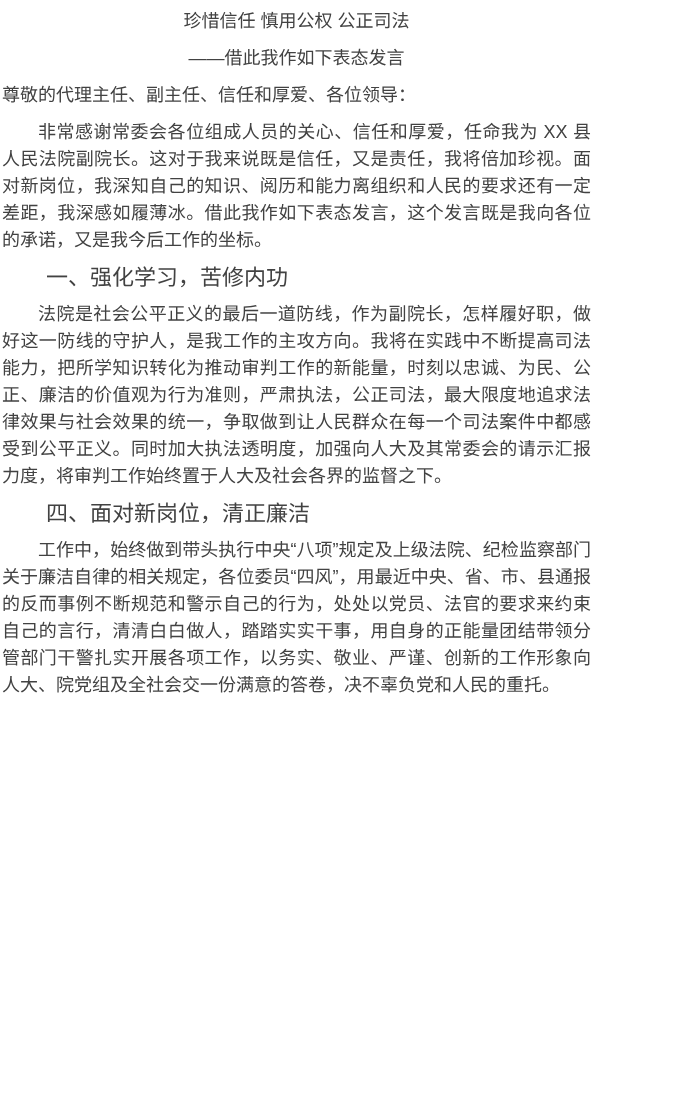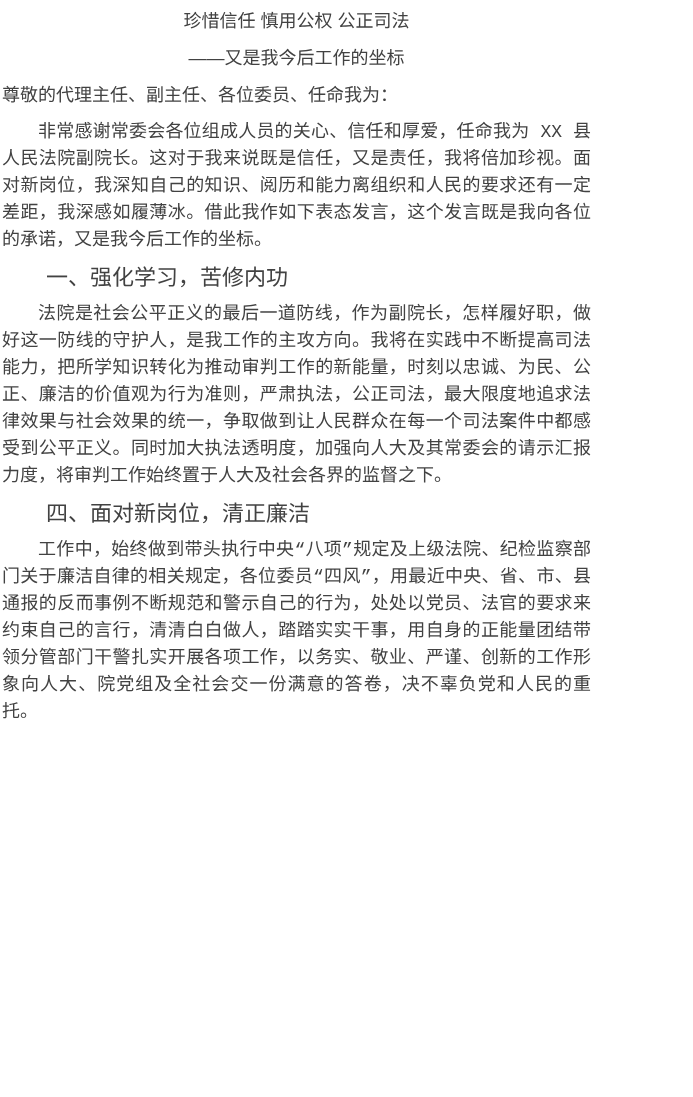--- a/index.html
+++ b/index.html
@@ -28,40 +28,39 @@
   }
   .salutation {
     margin: 0 0 10px 0;
     text-align: left;
   }
   .para {
     margin: 0 0 10px 0;
     text-indent: 2em;
     text-align: justify;
     text-justify: inter-ideograph;
-    font-family: Liberation Mono, monospace;
   }
   .section-heading {
     margin: 0 0 10px 0;
     text-indent: 2em;
     font-weight: normal;
     font-size: 22px;
     line-height: 27px;
   }
 </style>
 </head>
 <body>
 
 <div class="page">
 
   <h1 class="doc-title">珍惜信任 慎用公权 公正司法</h1>
 
-  <h2 class="doc-subtitle">——又是我今后工作的坐标</h2>
+  <h2 class="doc-subtitle">——借此我作如下表态发言</h2>
 
-  <p class="salutation">尊敬的代理主任、副主任、各位委员、任命我为：</p>
+  <p class="salutation">尊敬的代理主任、副主任、信任和厚爱、各位领导：</p>
 
   <p class="para">非常感谢常委会各位组成人员的关心、信任和厚爱，任命我为 XX 县人民法院副院长。这对于我来说既是信任，又是责任，我将倍加珍视。面对新岗位，我深知自己的知识、阅历和能力离组织和人民的要求还有一定差距，我深感如履薄冰。借此我作如下表态发言，这个发言既是我向各位的承诺，又是我今后工作的坐标。</p>
 
   <p class="section-heading">一、强化学习，苦修内功</p>
 
 
 
   <p class="para">法院是社会公平正义的最后一道防线，作为副院长，怎样履好职，做好这一防线的守护人，是我工作的主攻方向。我将在实践中不断提高司法能力，把所学知识转化为推动审判工作的新能量，时刻以忠诚、为民、公正、廉洁的价值观为行为准则，严肃执法，公正司法，最大限度地追求法律效果与社会效果的统一，争取做到让人民群众在每一个司法案件中都感受到公平正义。同时加大执法透明度，加强向人大及其常委会的请示汇报力度，将审判工作始终置于人大及社会各界的监督之下。</p>
 
 

